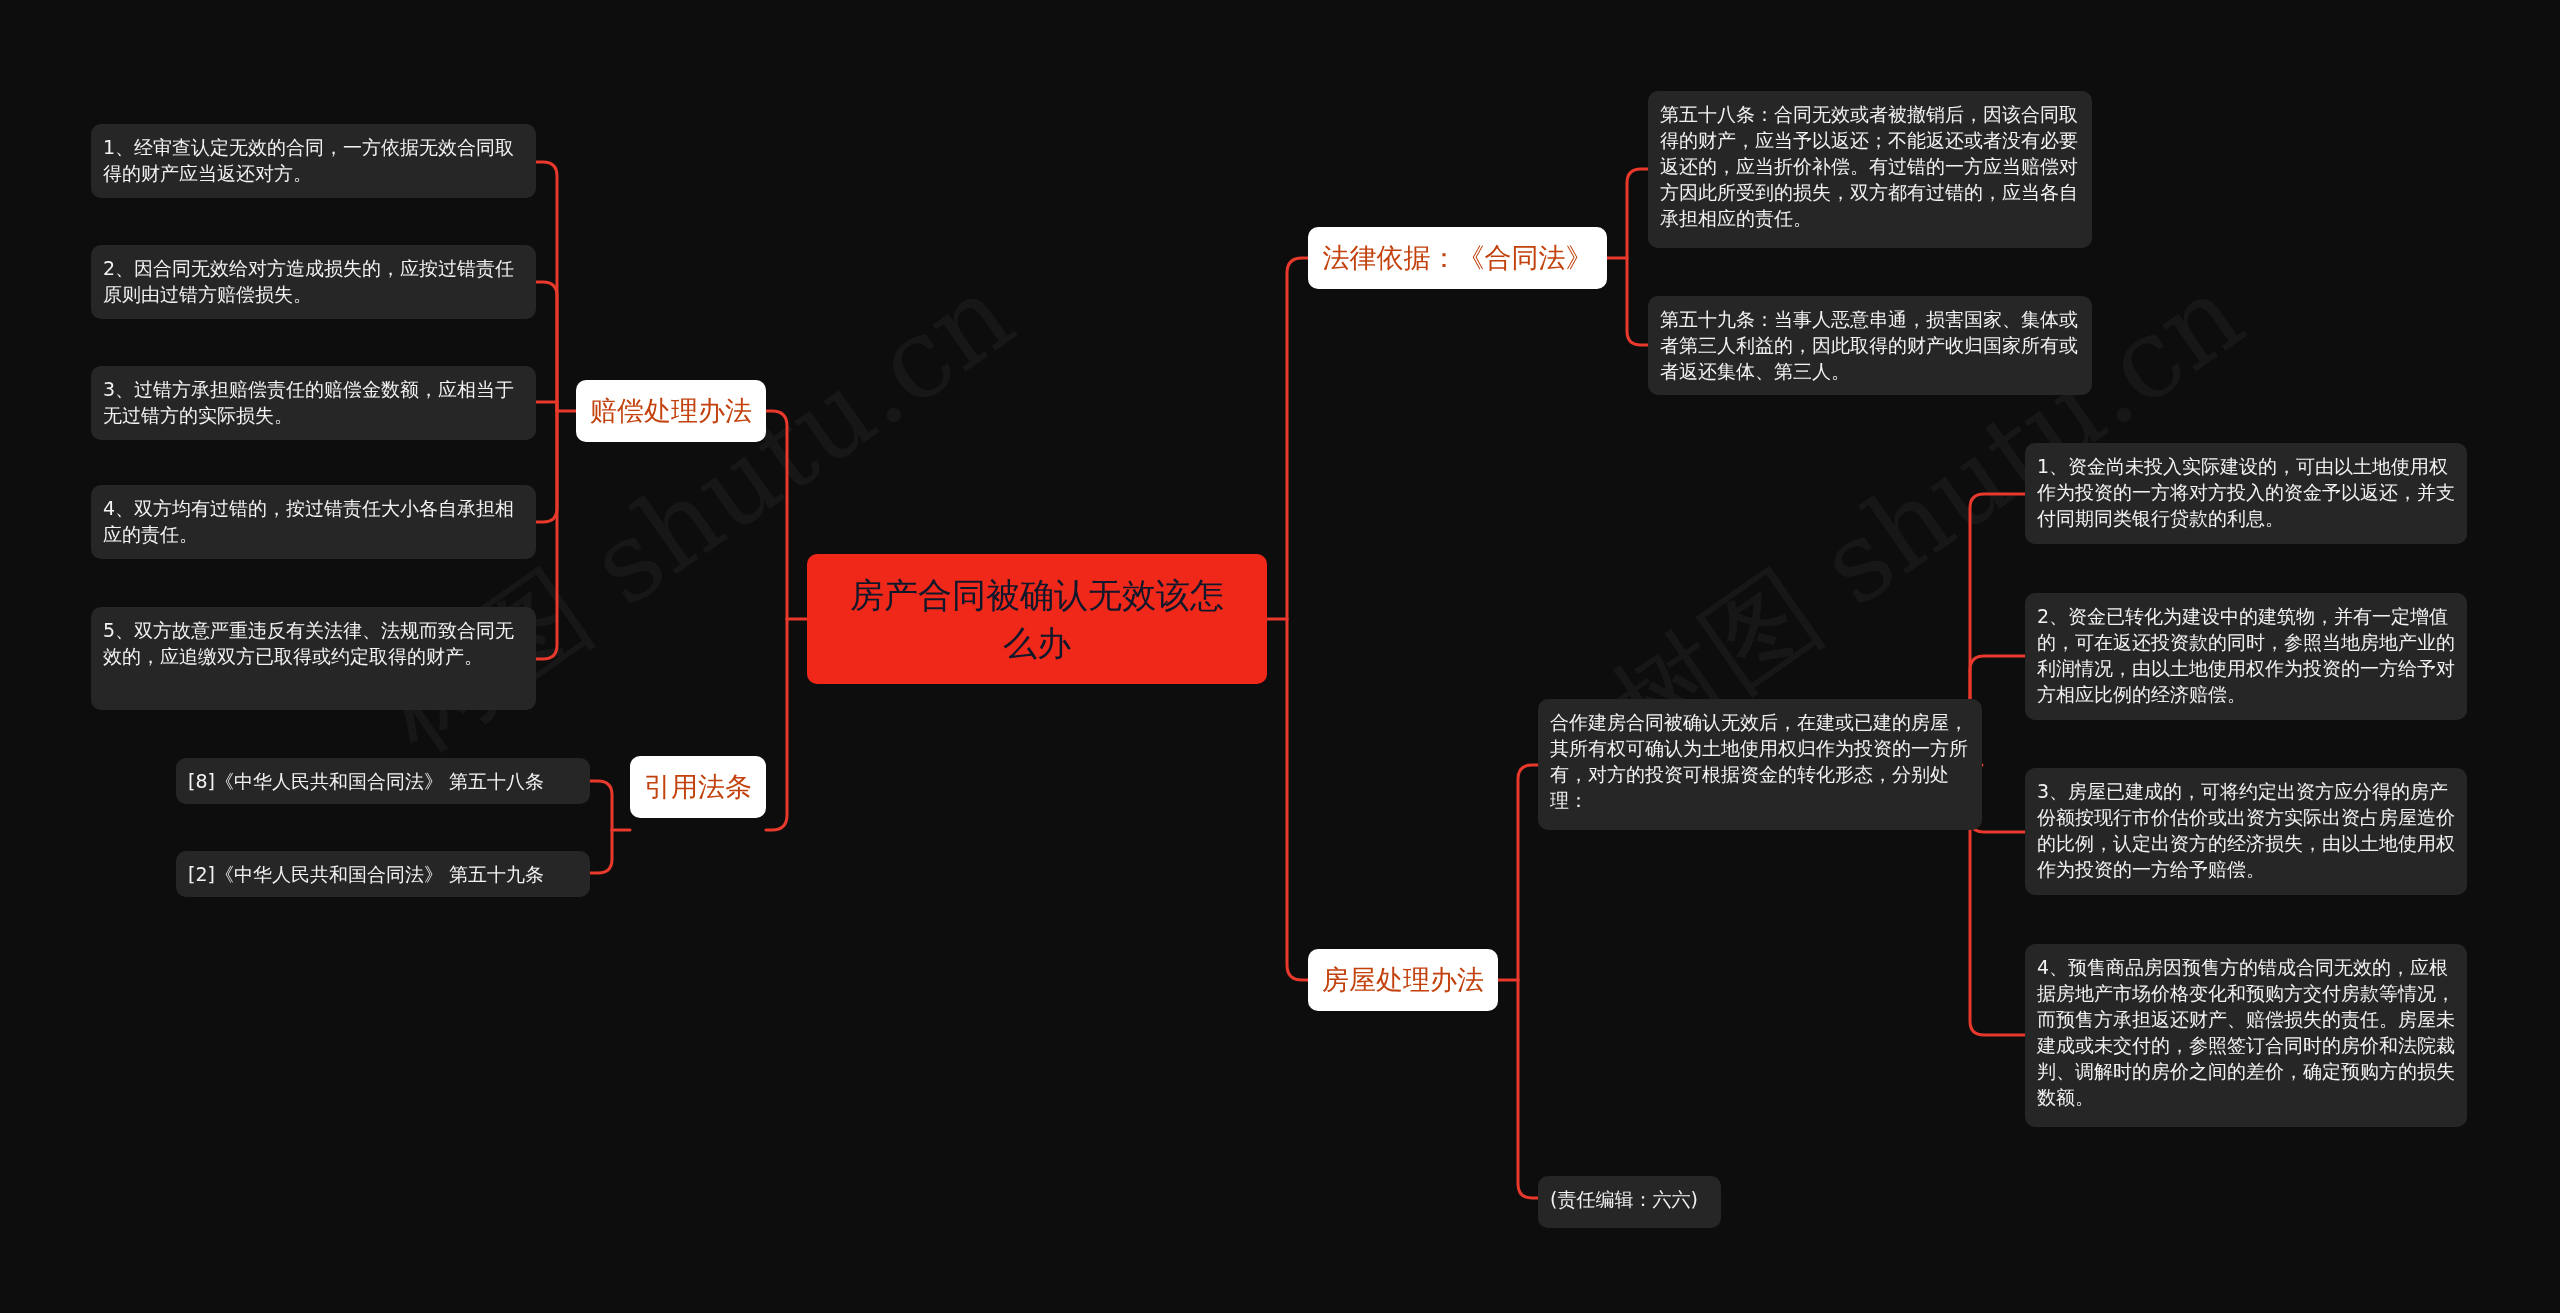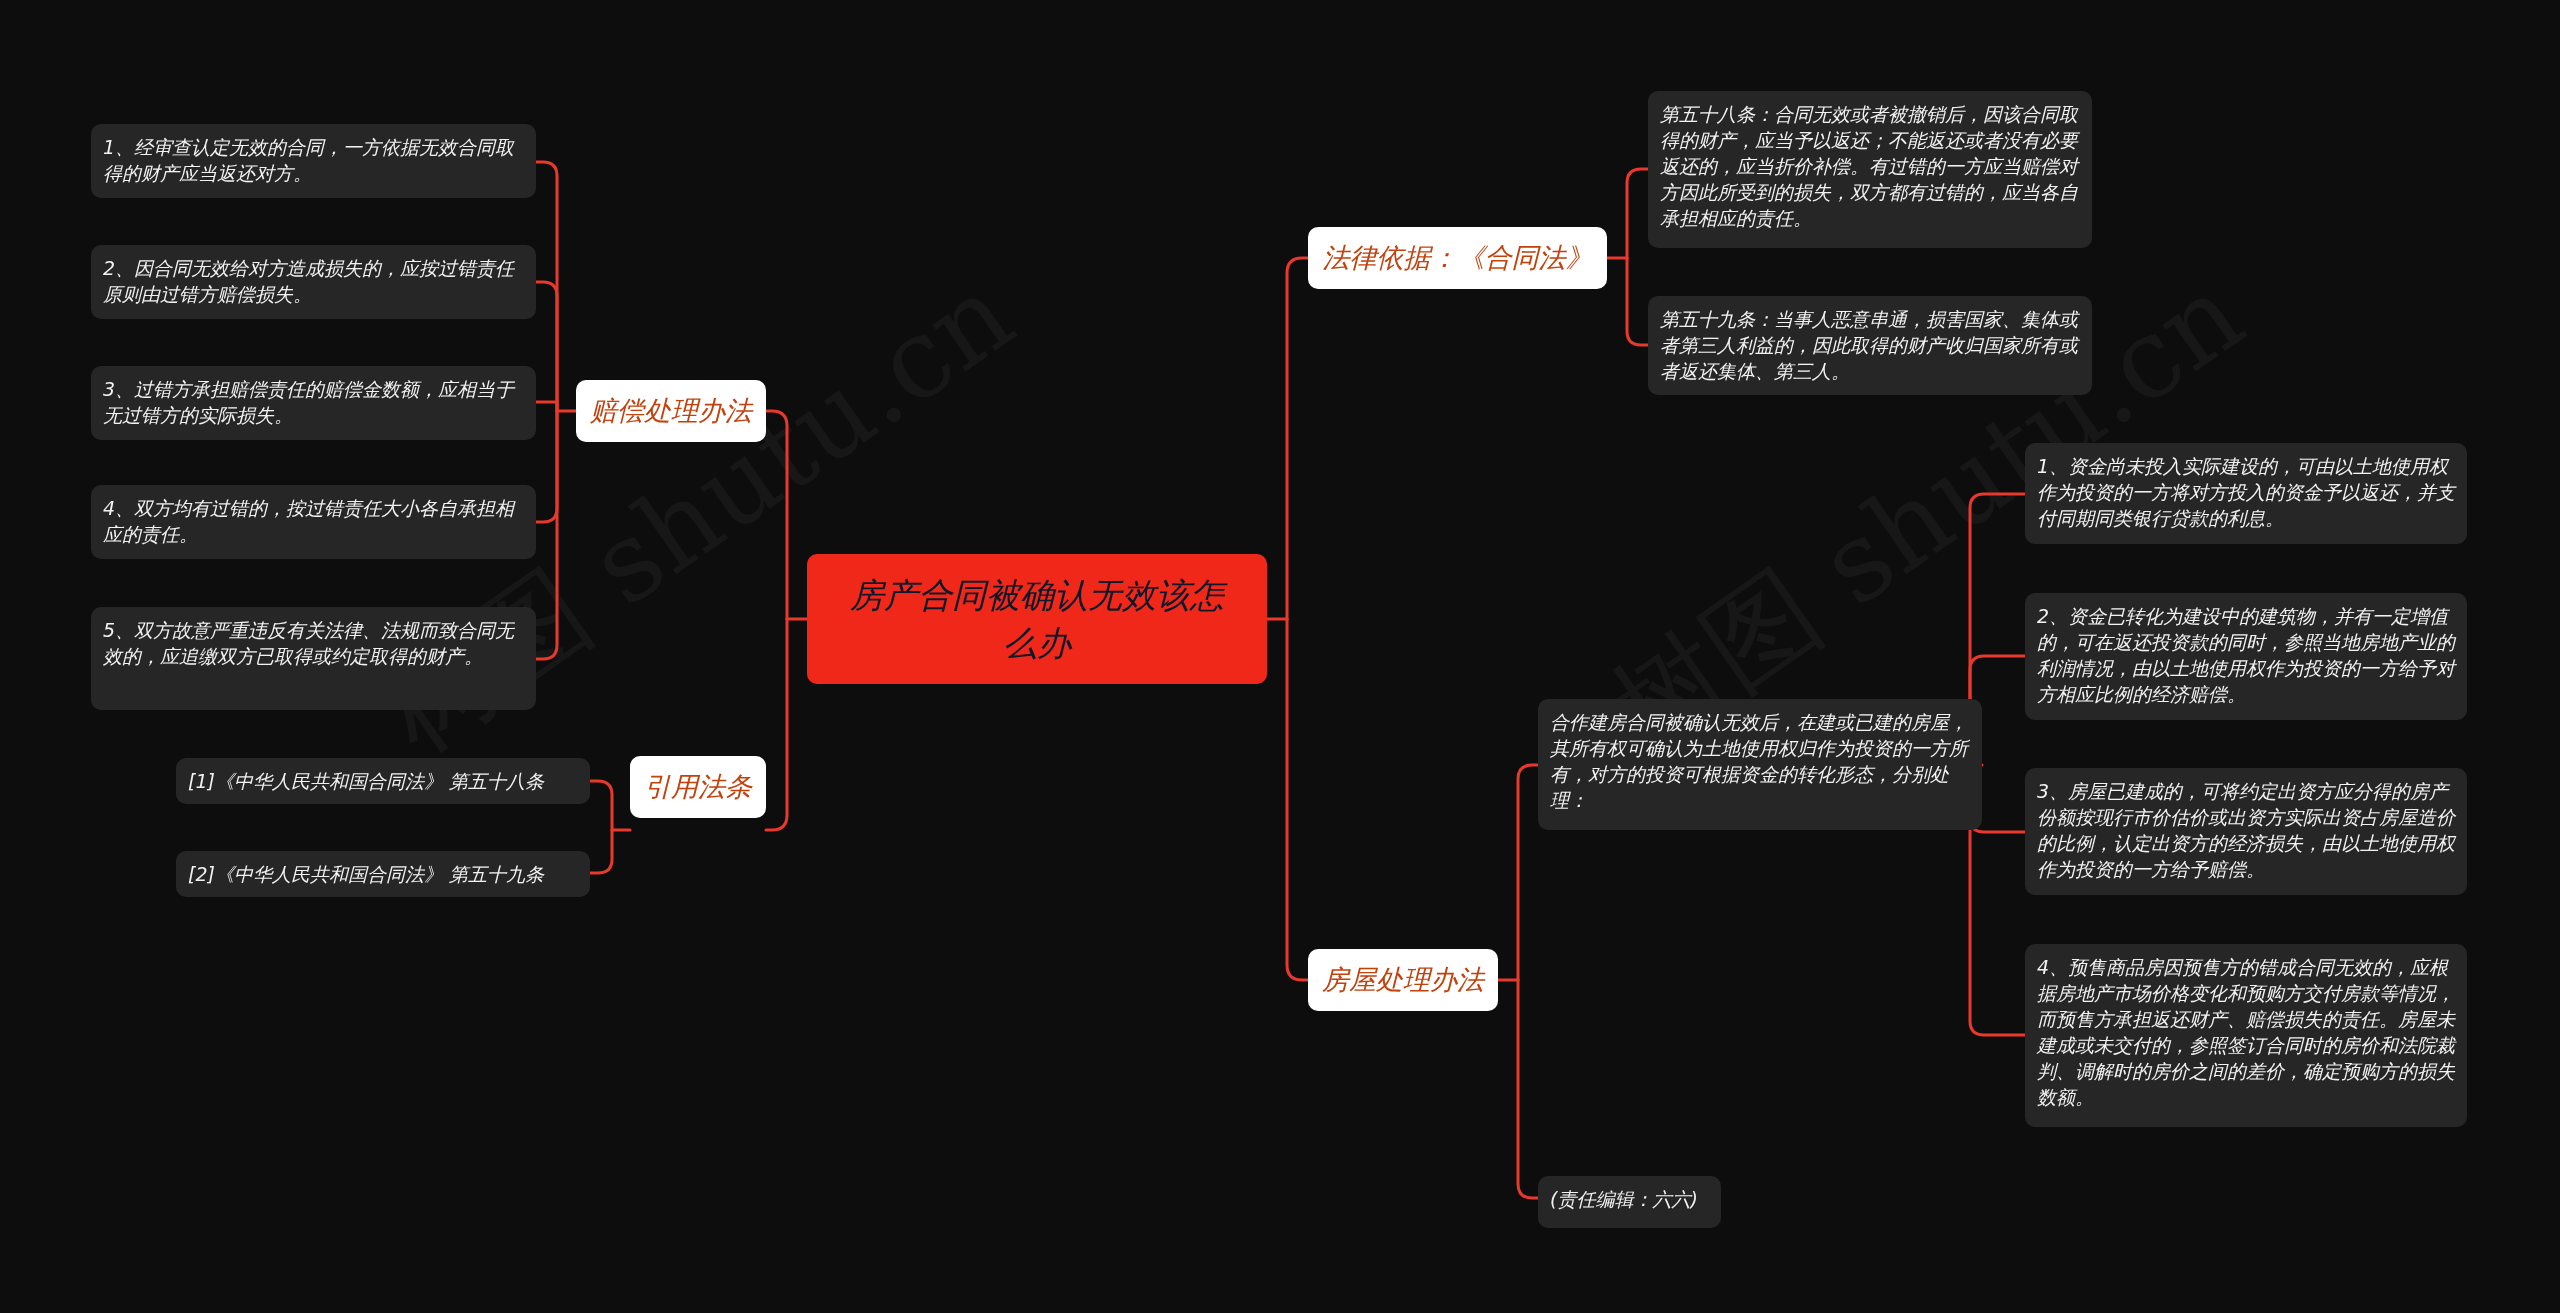--- a/index.html
+++ b/index.html
@@ -1,20 +1,20 @@
 <!DOCTYPE html>
 <html><head>
 <meta charset="utf-8">
 <style>
   html, body { margin:0; padding:0; }
   body {
     width:2560px; height:1313px; background:#0d0d0d; position:relative; overflow:hidden;
     font-family:"DejaVu Sans","Liberation Sans",sans-serif;
   }
-  .node { position:absolute; box-sizing:border-box; border-radius:10px;font-style:italic; }
+  .node { position:absolute; box-sizing:border-box; border-radius:10px; }
   .leaf {
     background:#262626; color:#f2f2f2; font-size:19px; line-height:26px;
     padding:10px 12px; word-break:break-all;
   }
   .branch {
     background:#ffffff; color:#c2410c; font-size:27px; line-height:34px;
     display:flex; align-items:center; justify-content:center; white-space:nowrap;
   }
   .root {
     background:#f0281a; color:#0f172a; font-size:34px; line-height:48px;
@@ -80,21 +80,21 @@
 </div>
 <div class="node leaf" style="left:91px; top:124px; width:445px; height:74px;"><span>1、经审查认定无效的合同，一方依据无效合同取得的财产应当返还对方。</span></div>
 <div class="node leaf" style="left:91px; top:245px; width:445px; height:74px;"><span>2、因合同无效给对方造成损失的，应按过错责任原则由过错方赔偿损失。</span></div>
 <div class="node leaf" style="left:91px; top:366px; width:445px; height:74px;"><span>3、过错方承担赔偿责任的赔偿金数额，应相当于无过错方的实际损失。</span></div>
 <div class="node leaf" style="left:91px; top:485px; width:445px; height:74px;"><span>4、双方均有过错的，按过错责任大小各自承担相应的责任。</span></div>
 <div class="node leaf" style="left:91px; top:607px; width:445px; height:103px;"><span>5、双方故意严重违反有关法律、法规而致合同无效的，应追缴双方已取得或约定取得的财产。</span></div>
 
 <div class="node branch" style="left:630px; top:756px; width:136px; height:62px;">
   <span>引用法条</span>
 </div>
-<div class="node leaf" style="left:176px; top:758px; width:414px; height:46px; white-space:nowrap;"><span>[1]《中华人民共和国合同法》 第五十八条</span></div>
+<div class="node leaf" style="left:176px; top:758px; width:414px; height:46px; white-space:nowrap;"><span>[8]《中华人民共和国合同法》 第五十八条</span></div>
 <div class="node leaf" style="left:176px; top:851px; width:414px; height:46px; white-space:nowrap;"><span>[2]《中华人民共和国合同法》 第五十九条</span></div>
 
 <div class="node branch" style="left:1308px; top:227px; width:299px; height:62px;">
   <span>法律依据：《合同法》</span>
 </div>
 <div class="node leaf" style="left:1648px; top:91px; width:444px; height:157px;"><span>第五十八条：合同无效或者被撤销后，因该合同取得的财产，应当予以返还；不能返还或者没有必要返还的，应当折价补偿。有过错的一方应当赔偿对方因此所受到的损失，双方都有过错的，应当各自承担相应的责任。</span></div>
 <div class="node leaf" style="left:1648px; top:296px; width:444px; height:99px;"><span>第五十九条：当事人恶意串通，损害国家、集体或者第三人利益的，因此取得的财产收归国家所有或者返还集体、第三人。</span></div>
 
 <div class="node branch" style="left:1308px; top:949px; width:190px; height:62px;">
   <span>房屋处理办法</span>

